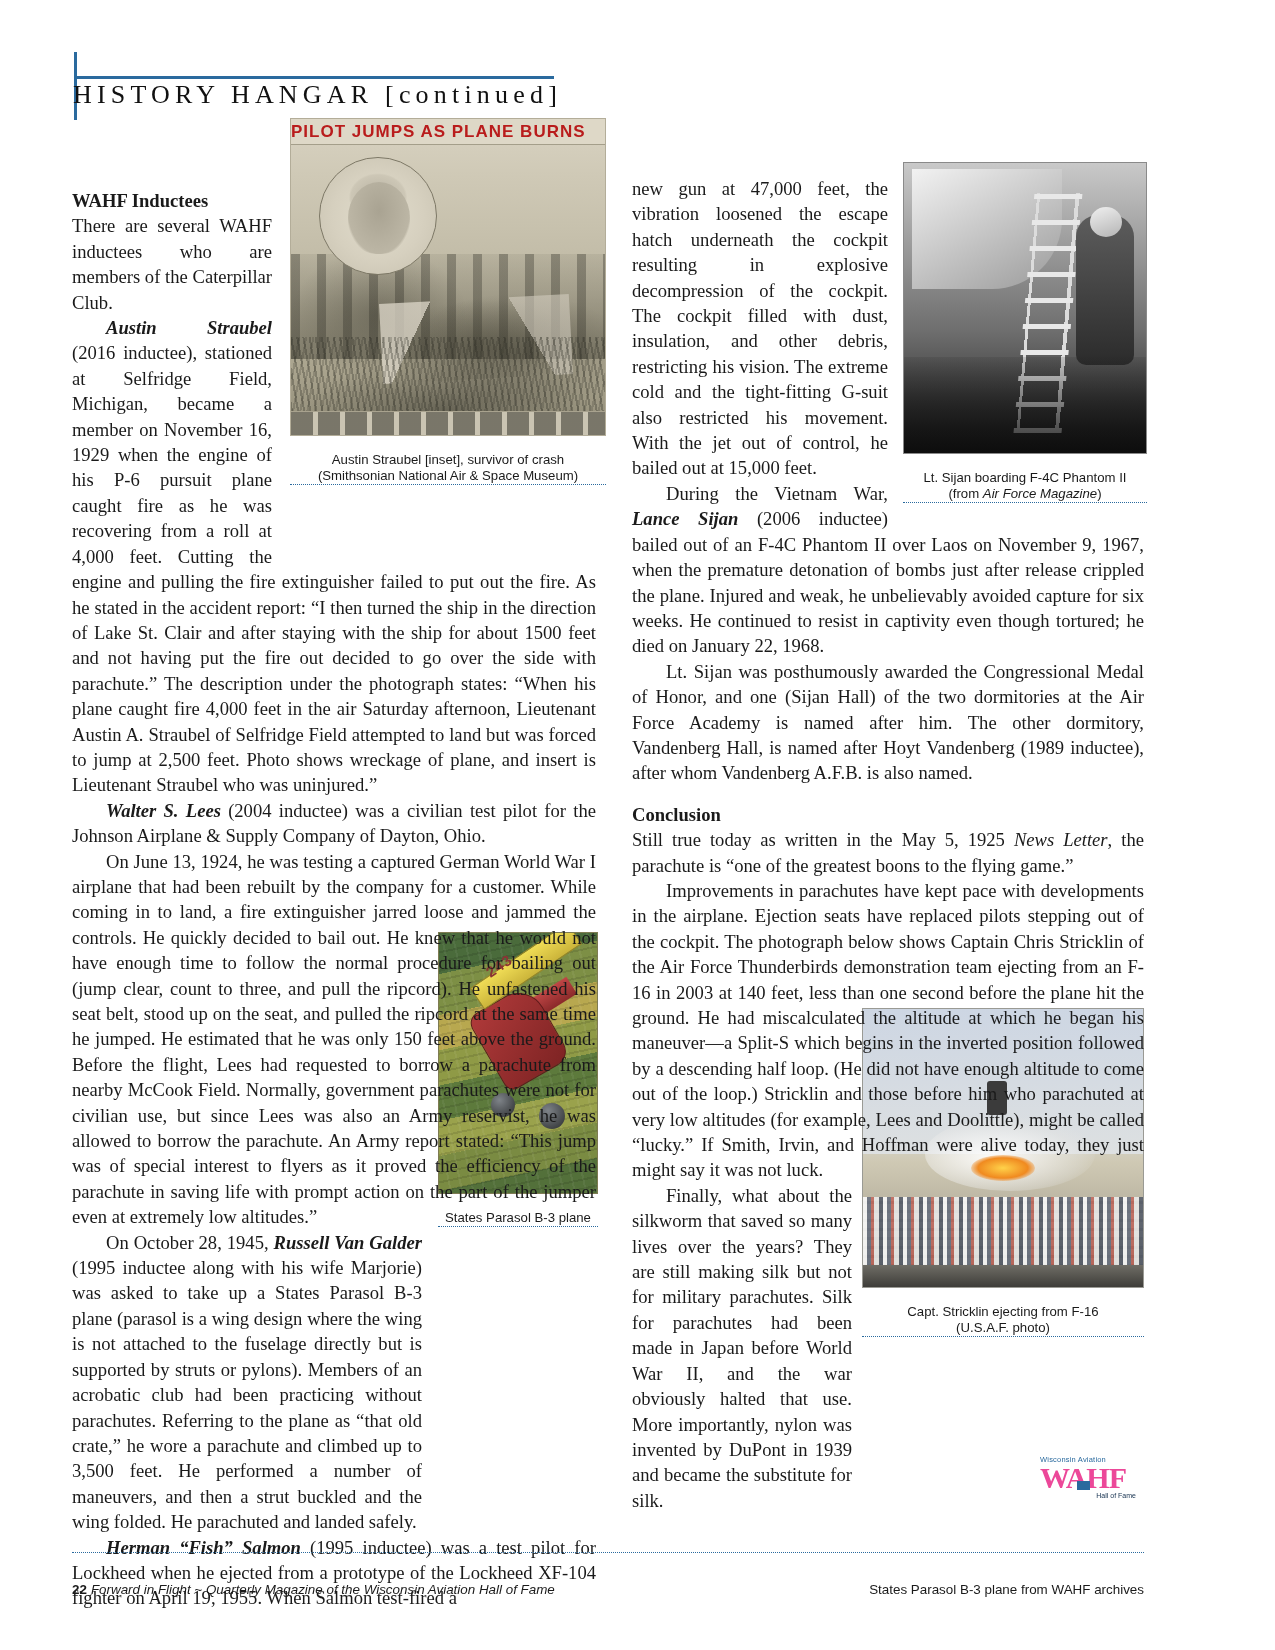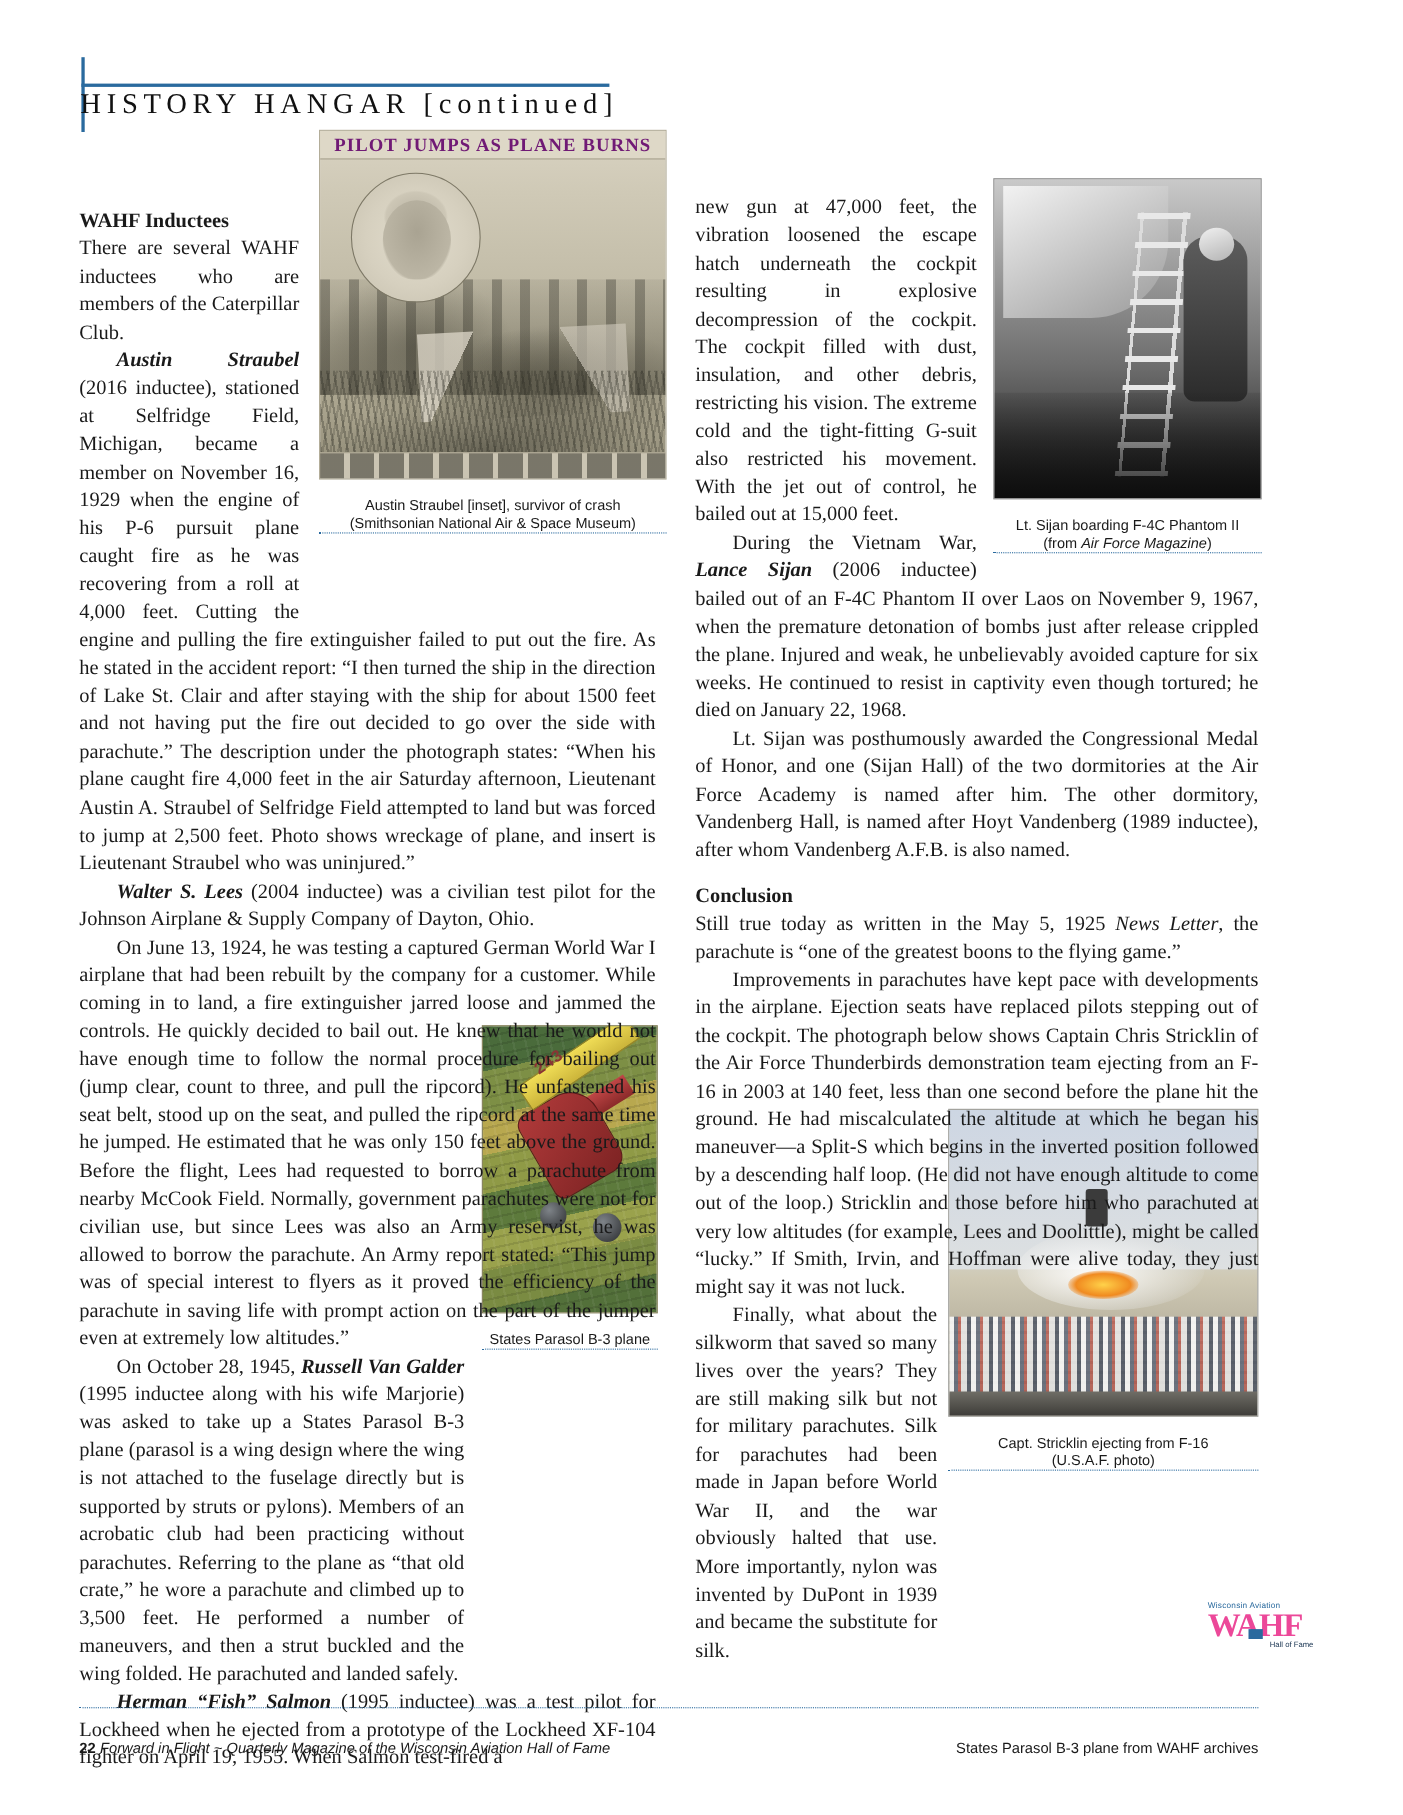--- a/index.html
+++ b/index.html
@@ -82,26 +82,26 @@
       radial-gradient(ellipse 60% 22% at 50% 92%, rgba(55,54,45,.50), rgba(0,0,0,0) 75%),
       linear-gradient(180deg,#d9d3c2 0%, #cfc9b6 18%, #bdb7a2 55%, #a9a38d 80%, #8f8a76 100%);
     position:relative;
     border:1px solid #b3ad99;
     overflow:hidden;
   }
   #clipping-headline {
     position:absolute; left:0; top:0; width:100%; height:26px;
     background:#ded8c7;
     border-bottom:1px solid #a49e8a;
-    font-family:Liberation Serif, serif;
+    font-family:Liberation Sans, sans-serif;
     font-weight:bold;
     font-size:17px;
     letter-spacing:1px;
-    color:#701a75;
-    text-align:center;
+    color:#b91c1c;
+    text-align:left;
     line-height:26px;
     white-space:nowrap;
   }
   #clipping-inset {
     position:absolute; left:28px; top:38px; width:118px; height:118px;
     border-radius:50%;
     border:1.5px solid #7d7866;
     background:
       radial-gradient(ellipse 36% 30% at 50% 34%, #b6b0a0 0%, #cdc7b6 65%, rgba(0,0,0,0) 70%),
       radial-gradient(circle at 50% 50%, #e2ddcd 0%, #d6d0bf 55%, #c6c0ae 100%);
@@ -268,21 +268,21 @@
       repeating-linear-gradient(0deg, rgba(0,0,0,.12) 0 3px, rgba(0,0,0,0) 3px 9px),
       linear-gradient(180deg,#bdb8a8,#9d9a8c);
   }
   #stricklin-ground {
     position:absolute; left:0; bottom:0; width:100%; height:22px;
     background:linear-gradient(180deg,#6f6d66,#3e3d39);
   }
 
   
   #wahf-logo {
-    position:absolute; left:1098px; top:1455px; width:96px; height:42px;
+    position:absolute; left:1040px; top:1455px; width:96px; height:42px;
   }
   #wahf-logo-top {
     font-family:"Liberation Sans", sans-serif;
     font-size:7.5px; color:#2a6a9e; letter-spacing:.2px;
     text-align:left; line-height:9px;
   }
   #wahf-logo-main {
     font-family:"Liberation Serif", serif;
     font-weight:bold; font-size:30px; letter-spacing:-1px;
     color:#ec4899; line-height:28px;

